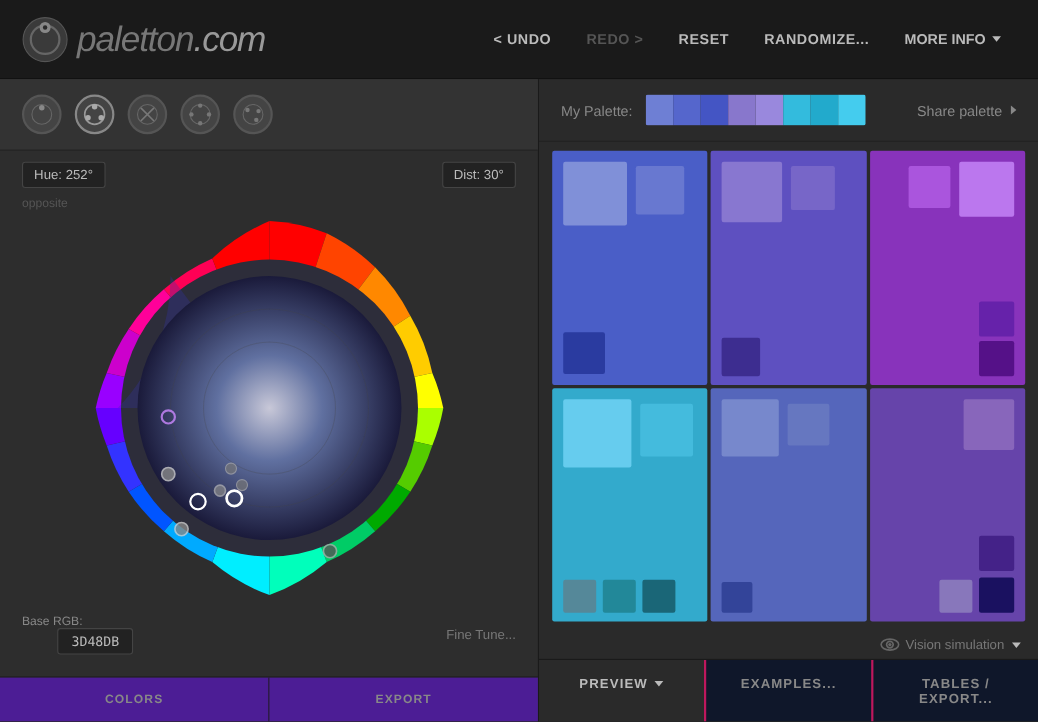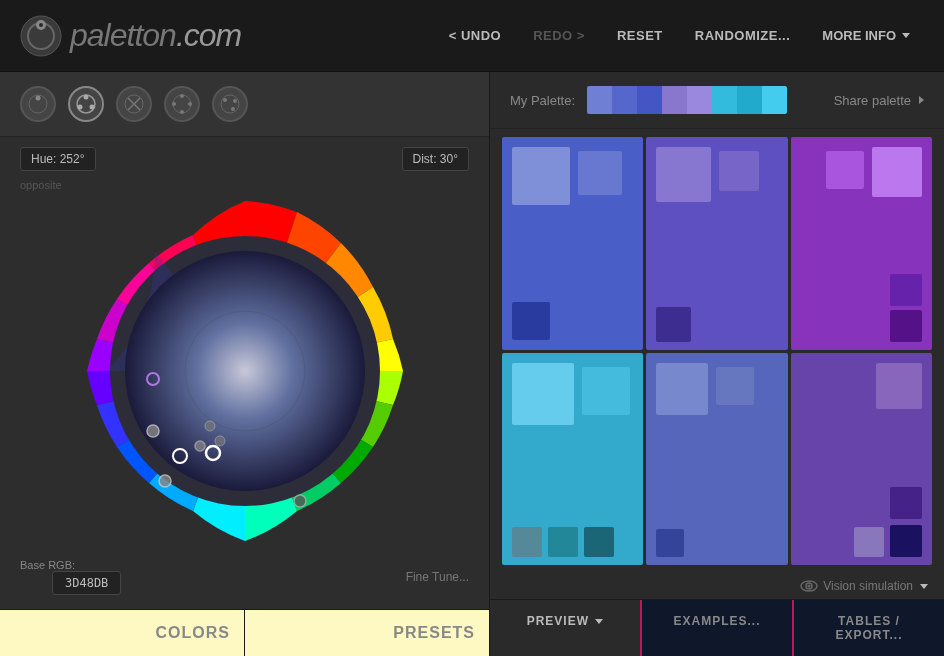--- a/index.html
+++ b/index.html
@@ -190,27 +190,27 @@
       cursor: pointer;
     }
 
     
     #left-tabs {
       display: flex;
       border-top: 1px solid #1a1a1a;
     }
     .left-tab {
       flex: 1;
-      text-align: right;
+      text-align: center;
       padding: 14px;
-      font-size: 16px;
+      font-size: 11px;
       letter-spacing: 1px;
       color: #888;
       cursor: pointer;
-      background: #fef9c3;
+      background: #4c1d95;
       font-weight: bold;
     }
     .left-tab:first-child { border-right: 1px solid #1a1a1a; }
 
     
     #right-panel {
       flex: 1;
       background: #2a2a2a;
       display: flex;
       flex-direction: column;
@@ -463,21 +463,21 @@
         <div>
           <div id="base-rgb-label">Base RGB:</div>
           <div id="base-rgb-value">3D48DB</div>
         </div>
         <button id="fine-tune-btn">Fine Tune...</button>
       </div>
     </div>
 
     <div id="left-tabs">
       <div class="left-tab">COLORS</div>
-      <div class="left-tab">PRESETS</div>
+      <div class="left-tab">EXPORT</div>
     </div>
   </div>
 
   <div id="right-panel">
 
     <div id="palette-bar">
       <span id="palette-label">My Palette:</span>
       <div id="palette-preview">
         <div class="palette-seg" style="background:#6e7fd4;"></div>
         <div class="palette-seg" style="background:#5566cc;"></div>

